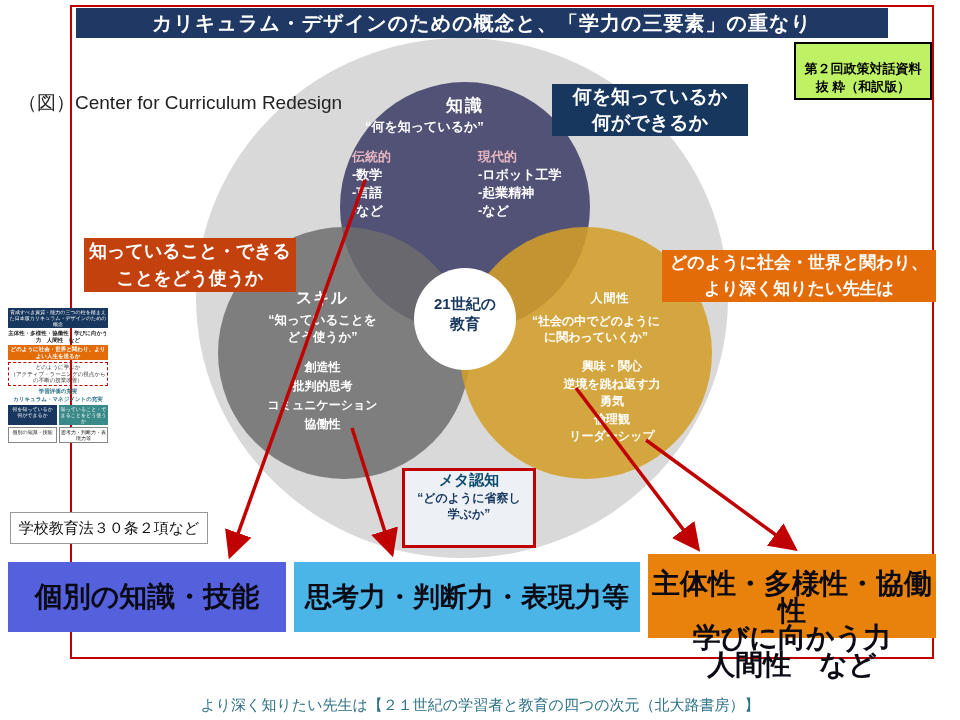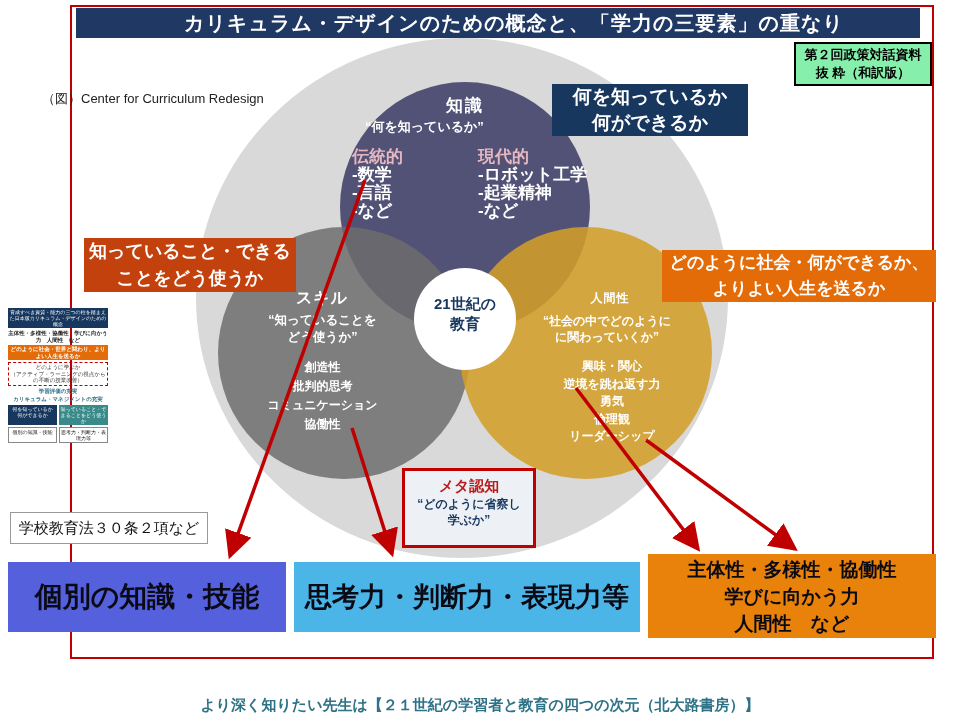--- a/index.html
+++ b/index.html
@@ -2,63 +2,63 @@
 <html><head>
 <meta charset="utf-8">
 <style>
   html,body{margin:0;padding:0;background:#fff;}
   #slide{position:relative;width:960px;height:720px;background:#fff;overflow:hidden;
          font-family:"Liberation Sans","DejaVu Sans",sans-serif;}
   .abs{position:absolute;}
   
   .red-frame{left:70px;top:5px;width:860px;height:650px;border:2px solid #c00000;z-index:0;}
   .title-bar{left:76px;top:8px;width:812px;height:30px;background:#1f3864;color:#fff;
-             font-size:20px;font-weight:bold;text-align:center;line-height:30px;z-index:7;letter-spacing:1px;padding-left:32px;}
-  .source-box{left:794px;top:42px;width:134px;height:38px;border:2px solid #000;background:#86efac;
-              font-size:13px;font-weight:bold;color:#000;text-align:center;line-height:18px;padding-top:2px;z-index:7;}
-  .fig-caption{left:18px;top:90px;font-size:13px;color:#222;z-index:7;margin-left:24px;}
+             font-size:20px;font-weight:bold;text-align:center;line-height:30px;z-index:7;letter-spacing:1px;}
+  .source-box{left:794px;top:42px;width:134px;height:38px;border:2px solid #000;background:#bef264;
+              font-size:13px;font-weight:bold;color:#000;text-align:center;line-height:18px;padding-top:16px;z-index:7;}
+  .fig-caption{left:18px;top:90px;font-size:19px;color:#222;z-index:7;}
   
   .big-circle{left:196px;top:38px;width:532px;height:520px;background:#d9d9d9;border-radius:50%;z-index:1;}
   .circle{border-radius:50%;z-index:2;}
   .knowledge-c{left:340px;top:82px;width:250px;height:250px;background:rgba(62,62,105,0.87);}
   .skills-c{left:218px;top:227px;width:252px;height:252px;background:rgba(109,109,109,0.84);}
   .character-c{left:460px;top:227px;width:252px;height:252px;background:rgba(211,158,40,0.87);}
   .center-blob{left:414px;top:268px;width:102px;height:102px;background:#fff;border-radius:50%;z-index:3;}
   .center-text{left:404px;top:294px;width:122px;text-align:center;color:#17375e;
                font-weight:bold;font-size:15px;line-height:20px;z-index:3;}
   .k-title{left:390px;top:94px;width:150px;text-align:center;color:#fff;font-weight:bold;font-size:17px;z-index:3;letter-spacing:2px;}
   .k-sub{left:365px;top:118px;width:200px;text-align:left;color:#fff;font-weight:bold;font-size:13px;z-index:3;}
-  .k-col{top:148px;color:#fff;font-size:17px;font-weight:bold;line-height:18px;z-index:3;}
+  .k-col{top:148px;color:#fff;font-size:13px;font-weight:bold;line-height:18px;z-index:3;}
   .k-col1{left:352px;width:100px;}
   .k-col2{left:478px;width:112px;}
   .k-col-h{color:#e7b7c0;}
   .s-title{left:262px;top:288px;width:120px;text-align:center;color:#fff;font-weight:bold;font-size:16px;z-index:3;letter-spacing:1px;}
   .s-sub{left:245px;top:312px;width:155px;text-align:center;color:#fff;font-weight:bold;font-size:12.5px;line-height:17px;z-index:3;}
   .s-items{left:250px;top:358px;width:145px;text-align:center;color:#fff;font-weight:bold;font-size:12px;line-height:19px;z-index:3;}
   .c-title{left:540px;top:290px;width:140px;text-align:center;color:#fff;font-weight:bold;font-size:12px;z-index:3;letter-spacing:1px;}
-  .c-sub{left:523px;top:313px;width:168px;text-align:center;color:#fff;font-weight:bold;font-size:12px;line-height:16px;z-index:3;}
+  .c-sub{left:512px;top:313px;width:168px;text-align:center;color:#fff;font-weight:bold;font-size:12px;line-height:16px;z-index:3;}
   .c-items{left:528px;top:358px;width:168px;text-align:center;color:#fff;font-weight:bold;font-size:12px;line-height:17.5px;z-index:3;}
   .meta-box{left:402px;top:468px;width:128px;height:74px;border:3px solid #c00000;
             background:rgba(240,245,250,0.85);text-align:center;z-index:4;}
-  .meta-title{font-size:15px;font-weight:bold;color:#b91c1c;margin-top:6px;}
+  .meta-title{font-size:15px;font-weight:bold;color:#0c4a6e;}
   .meta-sub{font-size:12px;font-weight:bold;color:#17375e;line-height:16px;}
   
   .callout{color:#fff;font-weight:bold;text-align:center;z-index:6;}
   .callout-k{left:552px;top:84px;width:196px;height:52px;background:#17375e;font-size:19px;line-height:26px;}
   .callout-s{left:84px;top:238px;width:212px;height:54px;background:#c2410c;font-size:18px;line-height:27px;}
   .callout-c{left:662px;top:250px;width:274px;height:52px;background:#e36c09;font-size:17px;line-height:26px;}
   
   .law-box{left:10px;top:512px;width:196px;height:30px;border:1px solid #999;background:#fff;
            font-size:15px;color:#111;text-align:center;line-height:30px;z-index:4;}
   .bbox{font-weight:bold;color:#0a0a14;text-align:center;z-index:4;}
   .bb1{left:8px;top:562px;width:278px;height:70px;background:#5560dd;font-size:28px;line-height:70px;}
   .bb2{left:294px;top:562px;width:346px;height:70px;background:#4cb5e8;font-size:27px;line-height:70px;}
-  .bb3{left:648px;top:554px;width:288px;height:84px;background:#e8820a;font-size:19px;line-height:27px;padding-top:2px;box-sizing:border-box;}
+  .bb3{left:648px;top:554px;width:288px;height:84px;background:#e8820a;font-size:28px;line-height:27px;padding-top:16px;box-sizing:border-box;}
   .headline{left:0;top:662px;width:960px;text-align:center;font-size:27px;font-weight:bold;color:#000;z-index:4;}
-  .subline{left:0;top:696px;width:960px;text-align:center;font-size:15px;font-weight:bold;color:#2e7286;z-index:4;}
+  .subline{left:0;top:696px;width:960px;text-align:center;font-size:15px;font-weight:normal;color:#2e7286;z-index:4;}
   
   .mini{left:8px;top:308px;width:100px;z-index:4;display:flex;flex-direction:column;gap:2px;}
   .md-title{background:#17375e;color:#fff;font-size:5px;line-height:6px;padding:1px;text-align:center;}
   .md-note{font-size:5.5px;color:#222;text-align:center;line-height:6.5px;font-weight:bold;}
   .md-orange{background:#e36c09;color:#fff;font-size:5.5px;line-height:6.5px;padding:1px;text-align:center;font-weight:bold;}
   .md-dashed{border:1px dashed #c00000;font-size:5.5px;color:#333;padding:1px;line-height:6.5px;text-align:center;}
   .md-teal{color:#2e7286;font-size:5.5px;text-align:center;line-height:6.5px;font-weight:bold;}
   .md-row{display:flex;gap:2px;}
   .md-navy{background:#17375e;color:#fff;font-size:5px;line-height:6px;padding:1px;flex:1;text-align:center;}
   .md-tealbox{background:#3a8a8a;color:#fff;font-size:5px;line-height:6px;padding:1px;flex:1;text-align:center;}
@@ -139,22 +139,22 @@
 
   <div class="abs callout callout-k">
     <div>何を知っているか</div>
     <div>何ができるか</div>
   </div>
   <div class="abs callout callout-s">
     <div>知っていること・できる</div>
     <div>ことをどう使うか</div>
   </div>
   <div class="abs callout callout-c">
-    <div>どのように社会・何ができるか、</div>
-    <div>よりよい人生を送るか</div>
+    <div>どのように社会・世界と関わり、</div>
+    <div>より深く知りたい先生は</div>
   </div>
 
   <div class="abs mini">
     <div class="md-title">育成すべき資質・能力の三つの柱を踏まえた日本版カリキュラム・デザインのための概念</div>
     <div class="md-note">主体性・多様性・協働性　学びに向かう力　人間性　など</div>
     <div class="md-orange">どのように社会・世界と関わり、よりよい人生を送るか</div>
     <div class="md-dashed">
       <div>どのように学ぶか</div>
       <div>（アクティブ・ラーニングの視点からの不断の授業改善）</div>
     </div>

